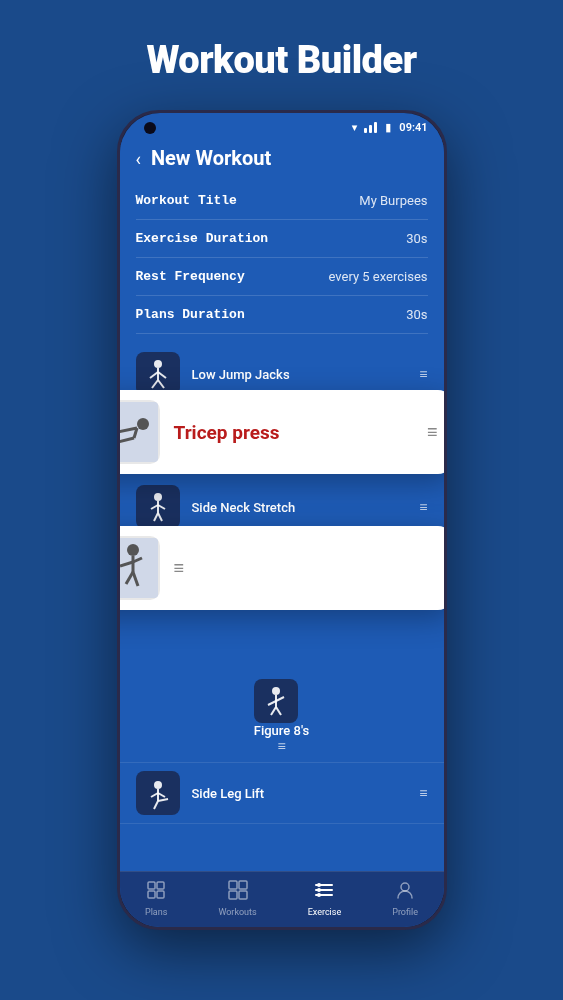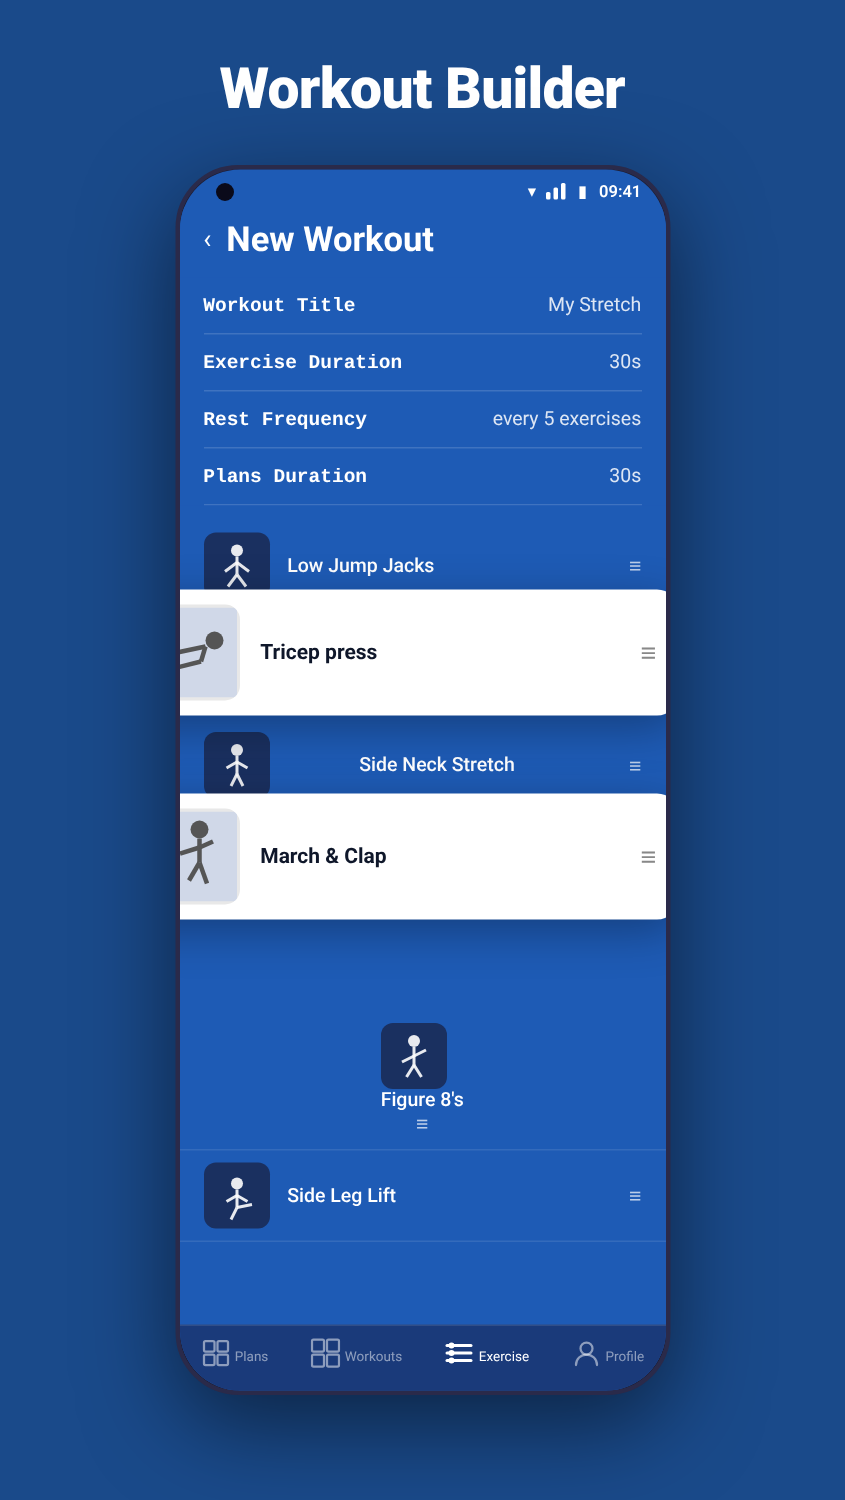--- a/index.html
+++ b/index.html
@@ -76,21 +76,21 @@
 
     .back-btn {
       color: white;
       font-size: 18px;
       margin-right: 10px;
       cursor: pointer;
     }
 
     .header-title {
       color: white;
-      font-size: 23px;
+      font-size: 20px;
       font-weight: 700;
     }
 
     
     .settings-section {
       background: #1e5bb5;
       padding: 0 16px;
     }
 
     .settings-row {
@@ -189,22 +189,22 @@
       border-radius: 10px;
       margin-right: 14px;
       flex-shrink: 0;
       overflow: hidden;
       display: flex;
       align-items: center;
       justify-content: center;
     }
 
     .floating-name {
-      color: #0f172a;
-      font-size: 14px;
+      color: #b91c1c;
+      font-size: 19px;
       font-weight: 700;
       flex: 1;
     }
 
     .floating-handle {
       color: #888;
       font-size: 18px;
     }
 
     
@@ -216,21 +216,21 @@
       background: #1a3a7a;
       border-top: 1px solid rgba(255,255,255,0.1);
       position: absolute;
       bottom: 0;
       left: 0;
       right: 0;
     }
 
     .nav-item {
       display: flex;
-      flex-direction: row;
+      flex-direction: column;
       align-items: center;
       gap: 3px;
       cursor: pointer;
     }
 
     .nav-icon {
       font-size: 18px;
       color: rgba(255,255,255,0.5);
     }
 
@@ -322,21 +322,21 @@
     </div>
 
     <div class="app-header">
       <span class="back-btn">‹</span>
       <span class="header-title">New Workout</span>
     </div>
 
     <div class="settings-section">
       <div class="settings-row">
         <span class="settings-label">Workout Title</span>
-        <span class="settings-value">My Stretch</span>
+        <span class="settings-value">My Burpees</span>
       </div>
       <div class="settings-row">
         <span class="settings-label">Exercise Duration</span>
         <span class="settings-value">30s</span>
       </div>
       <div class="settings-row">
         <span class="settings-label">Rest Frequency</span>
         <span class="settings-value">every 5 exercises</span>
       </div>
       <div class="settings-row">
@@ -371,21 +371,21 @@
             <line x1="39" y1="26" x2="20" y2="30" stroke="#555" stroke-width="3"></line>
             <line x1="20" y1="30" x2="12" y2="38" stroke="#555" stroke-width="3"></line>
             <line x1="39" y1="26" x2="36" y2="36" stroke="#555" stroke-width="3"></line>
             <line x1="36" y1="36" x2="20" y2="40" stroke="#555" stroke-width="3"></line>
           </svg>
         </div>
         <span class="floating-name">Tricep press</span>
         <span class="floating-handle">≡</span>
       </div>
 
-      <div class="exercise-item" style="margin-top: 72px; gap: 48px;">
+      <div class="exercise-item" style="margin-top: 72px;">
         <div class="exercise-thumb silhouette-dark">
           <svg class="figure-svg" viewBox="0 0 36 36" fill="none">
             <circle cx="18" cy="8" r="4" fill="white" opacity="0.9"></circle>
             <line x1="18" y1="12" x2="18" y2="24" stroke="white" stroke-width="2" opacity="0.9"></line>
             <line x1="18" y1="16" x2="11" y2="20" stroke="white" stroke-width="2" opacity="0.9"></line>
             <line x1="18" y1="16" x2="25" y2="20" stroke="white" stroke-width="2" opacity="0.9"></line>
             <line x1="18" y1="24" x2="14" y2="32" stroke="white" stroke-width="2" opacity="0.9"></line>
             <line x1="18" y1="24" x2="22" y2="32" stroke="white" stroke-width="2" opacity="0.9"></line>
           </svg>
         </div>
@@ -413,21 +413,20 @@
             <rect width="60" height="60" fill="#d0d8e8"></rect>
 
             <circle cx="35" cy="12" r="6" fill="#555"></circle>
             <line x1="35" y1="18" x2="35" y2="34" stroke="#555" stroke-width="3"></line>
             <line x1="35" y1="24" x2="22" y2="28" stroke="#555" stroke-width="3"></line>
             <line x1="35" y1="24" x2="44" y2="20" stroke="#555" stroke-width="3"></line>
             <line x1="35" y1="34" x2="28" y2="46" stroke="#555" stroke-width="3"></line>
             <line x1="35" y1="34" x2="40" y2="48" stroke="#555" stroke-width="3"></line>
           </svg>
         </div>
-        <span class="floating-name">March &amp; Clap</span>
         <span class="floating-handle">≡</span>
       </div>
 
       <div class="exercise-item" style="margin-top: 72px; flex-direction: column;">
         <div class="exercise-thumb silhouette-dark">
           <svg class="figure-svg" viewBox="0 0 36 36" fill="none">
             <circle cx="18" cy="8" r="4" fill="white" opacity="0.9"></circle>
             <line x1="18" y1="12" x2="18" y2="24" stroke="white" stroke-width="2" opacity="0.9"></line>
             <line x1="18" y1="18" x2="10" y2="22" stroke="white" stroke-width="2" opacity="0.9"></line>
             <line x1="18" y1="18" x2="26" y2="14" stroke="white" stroke-width="2" opacity="0.9"></line>

